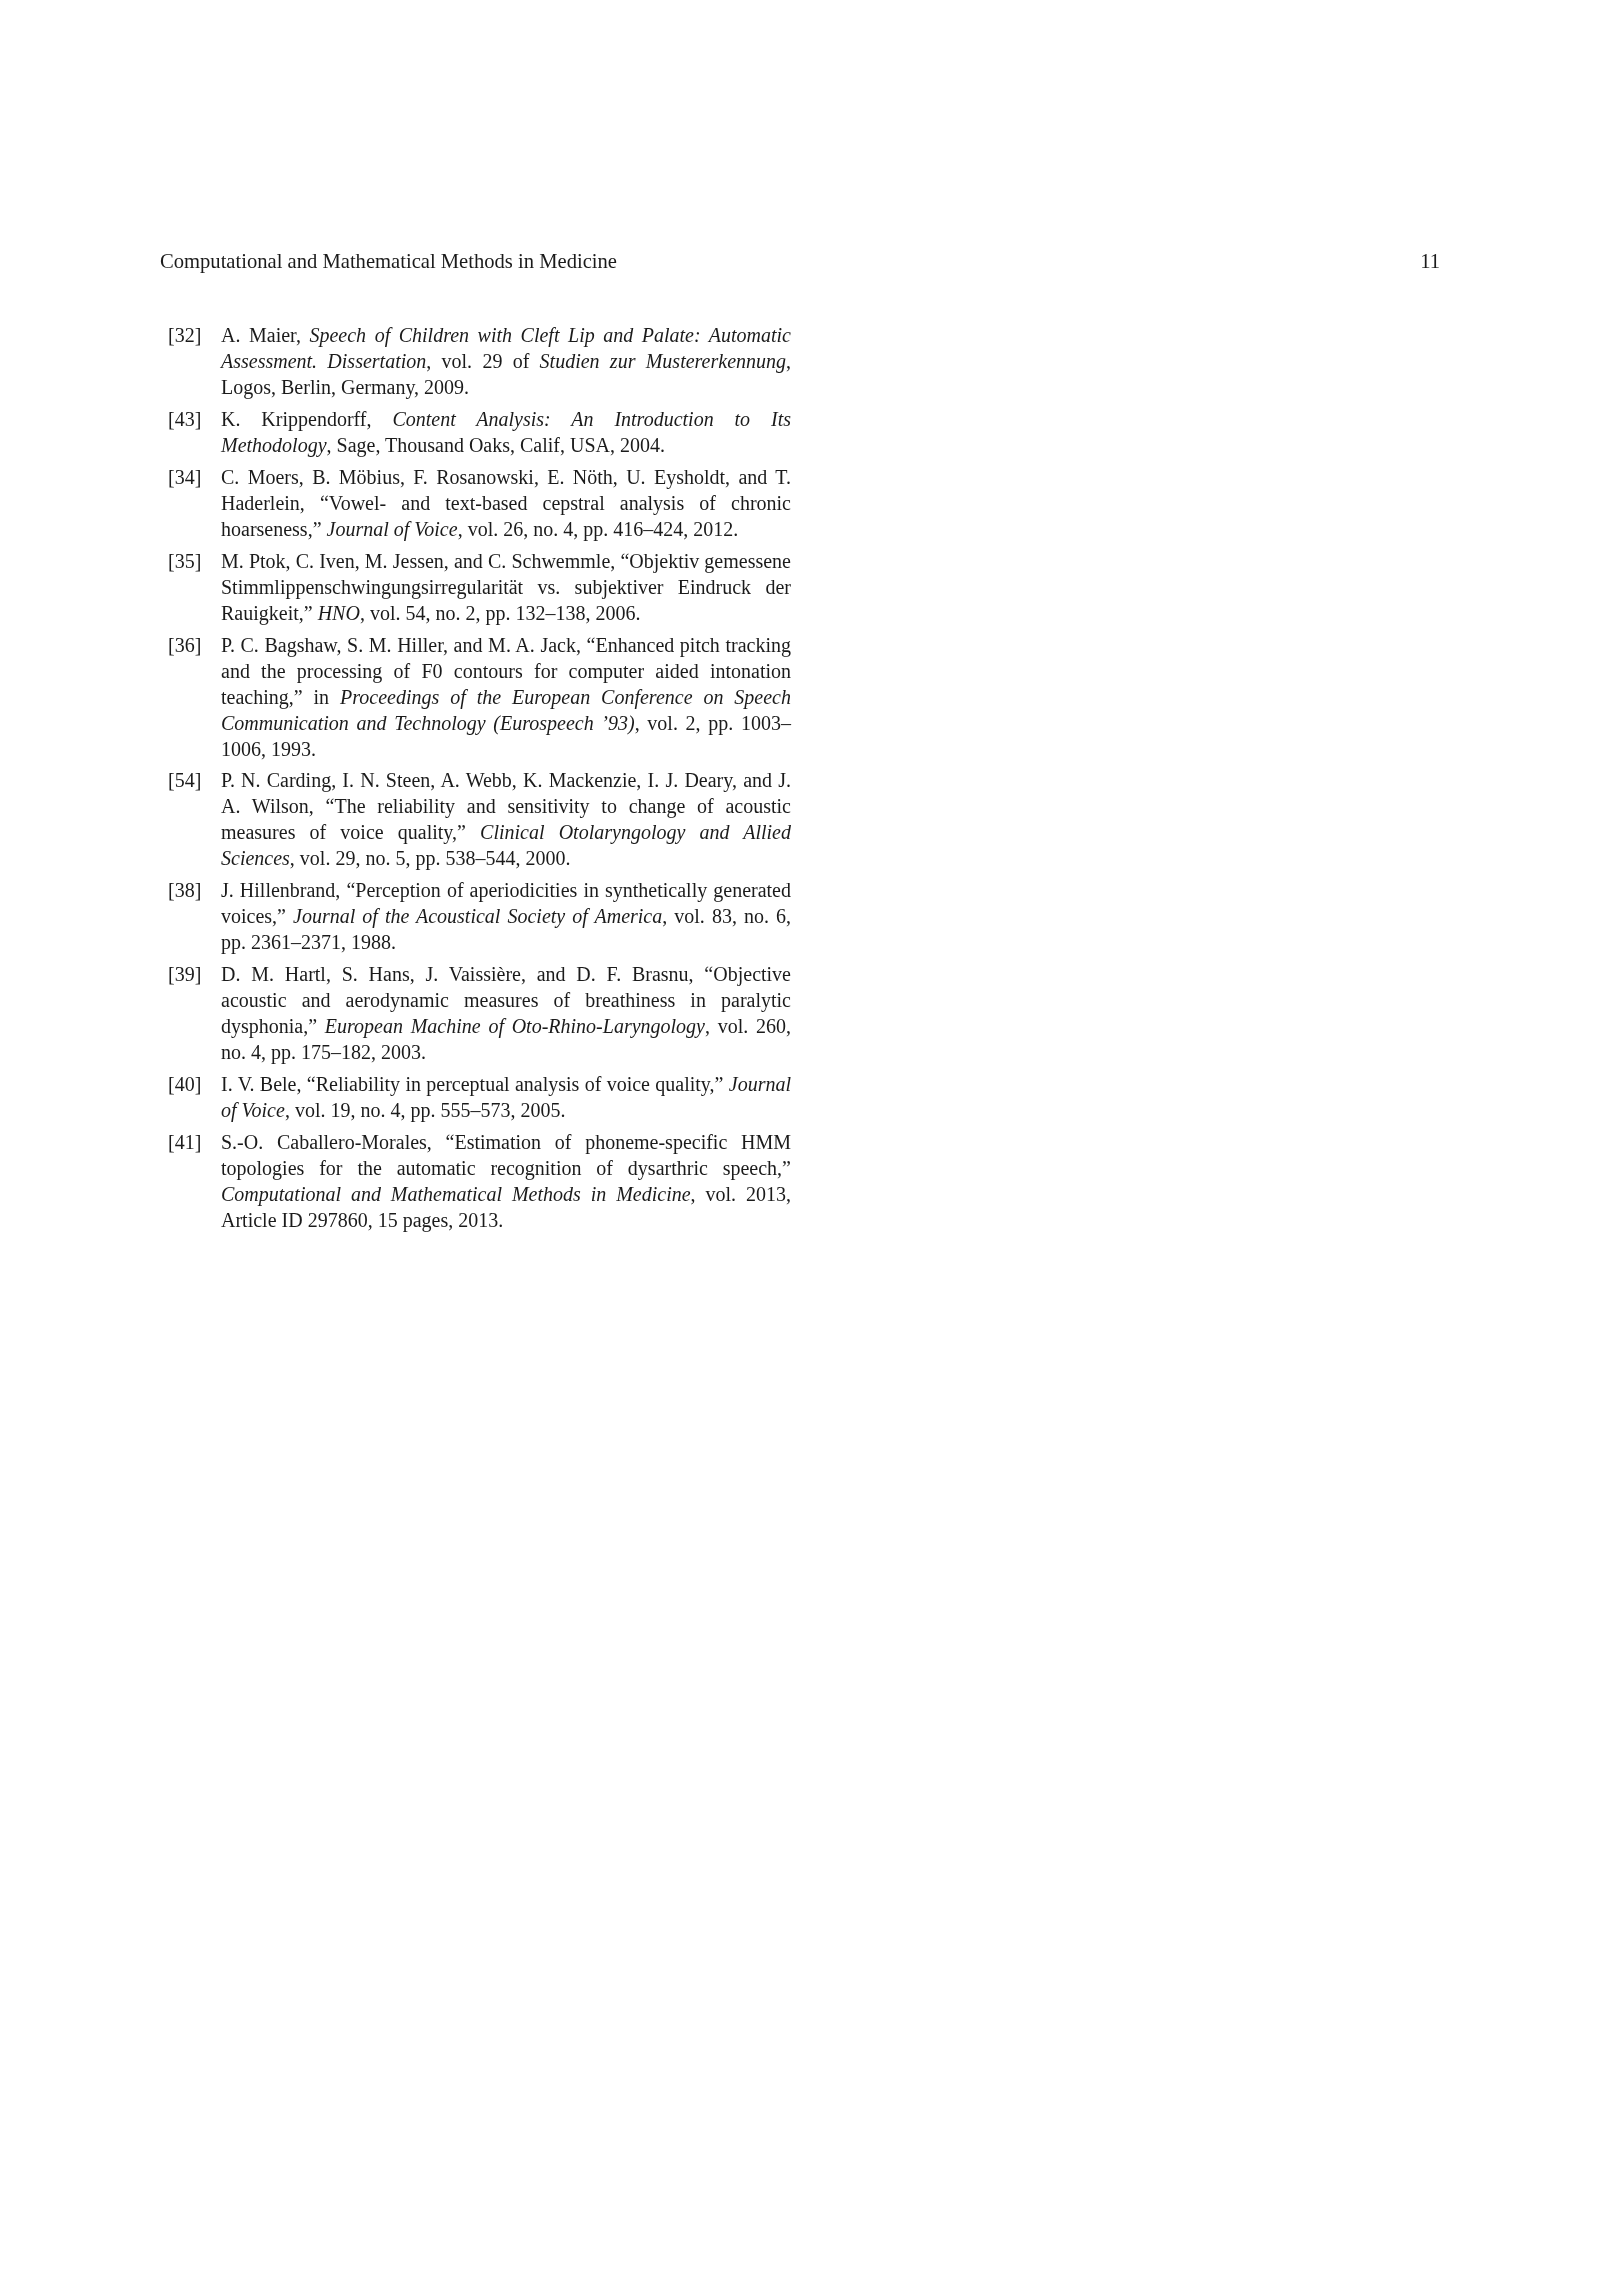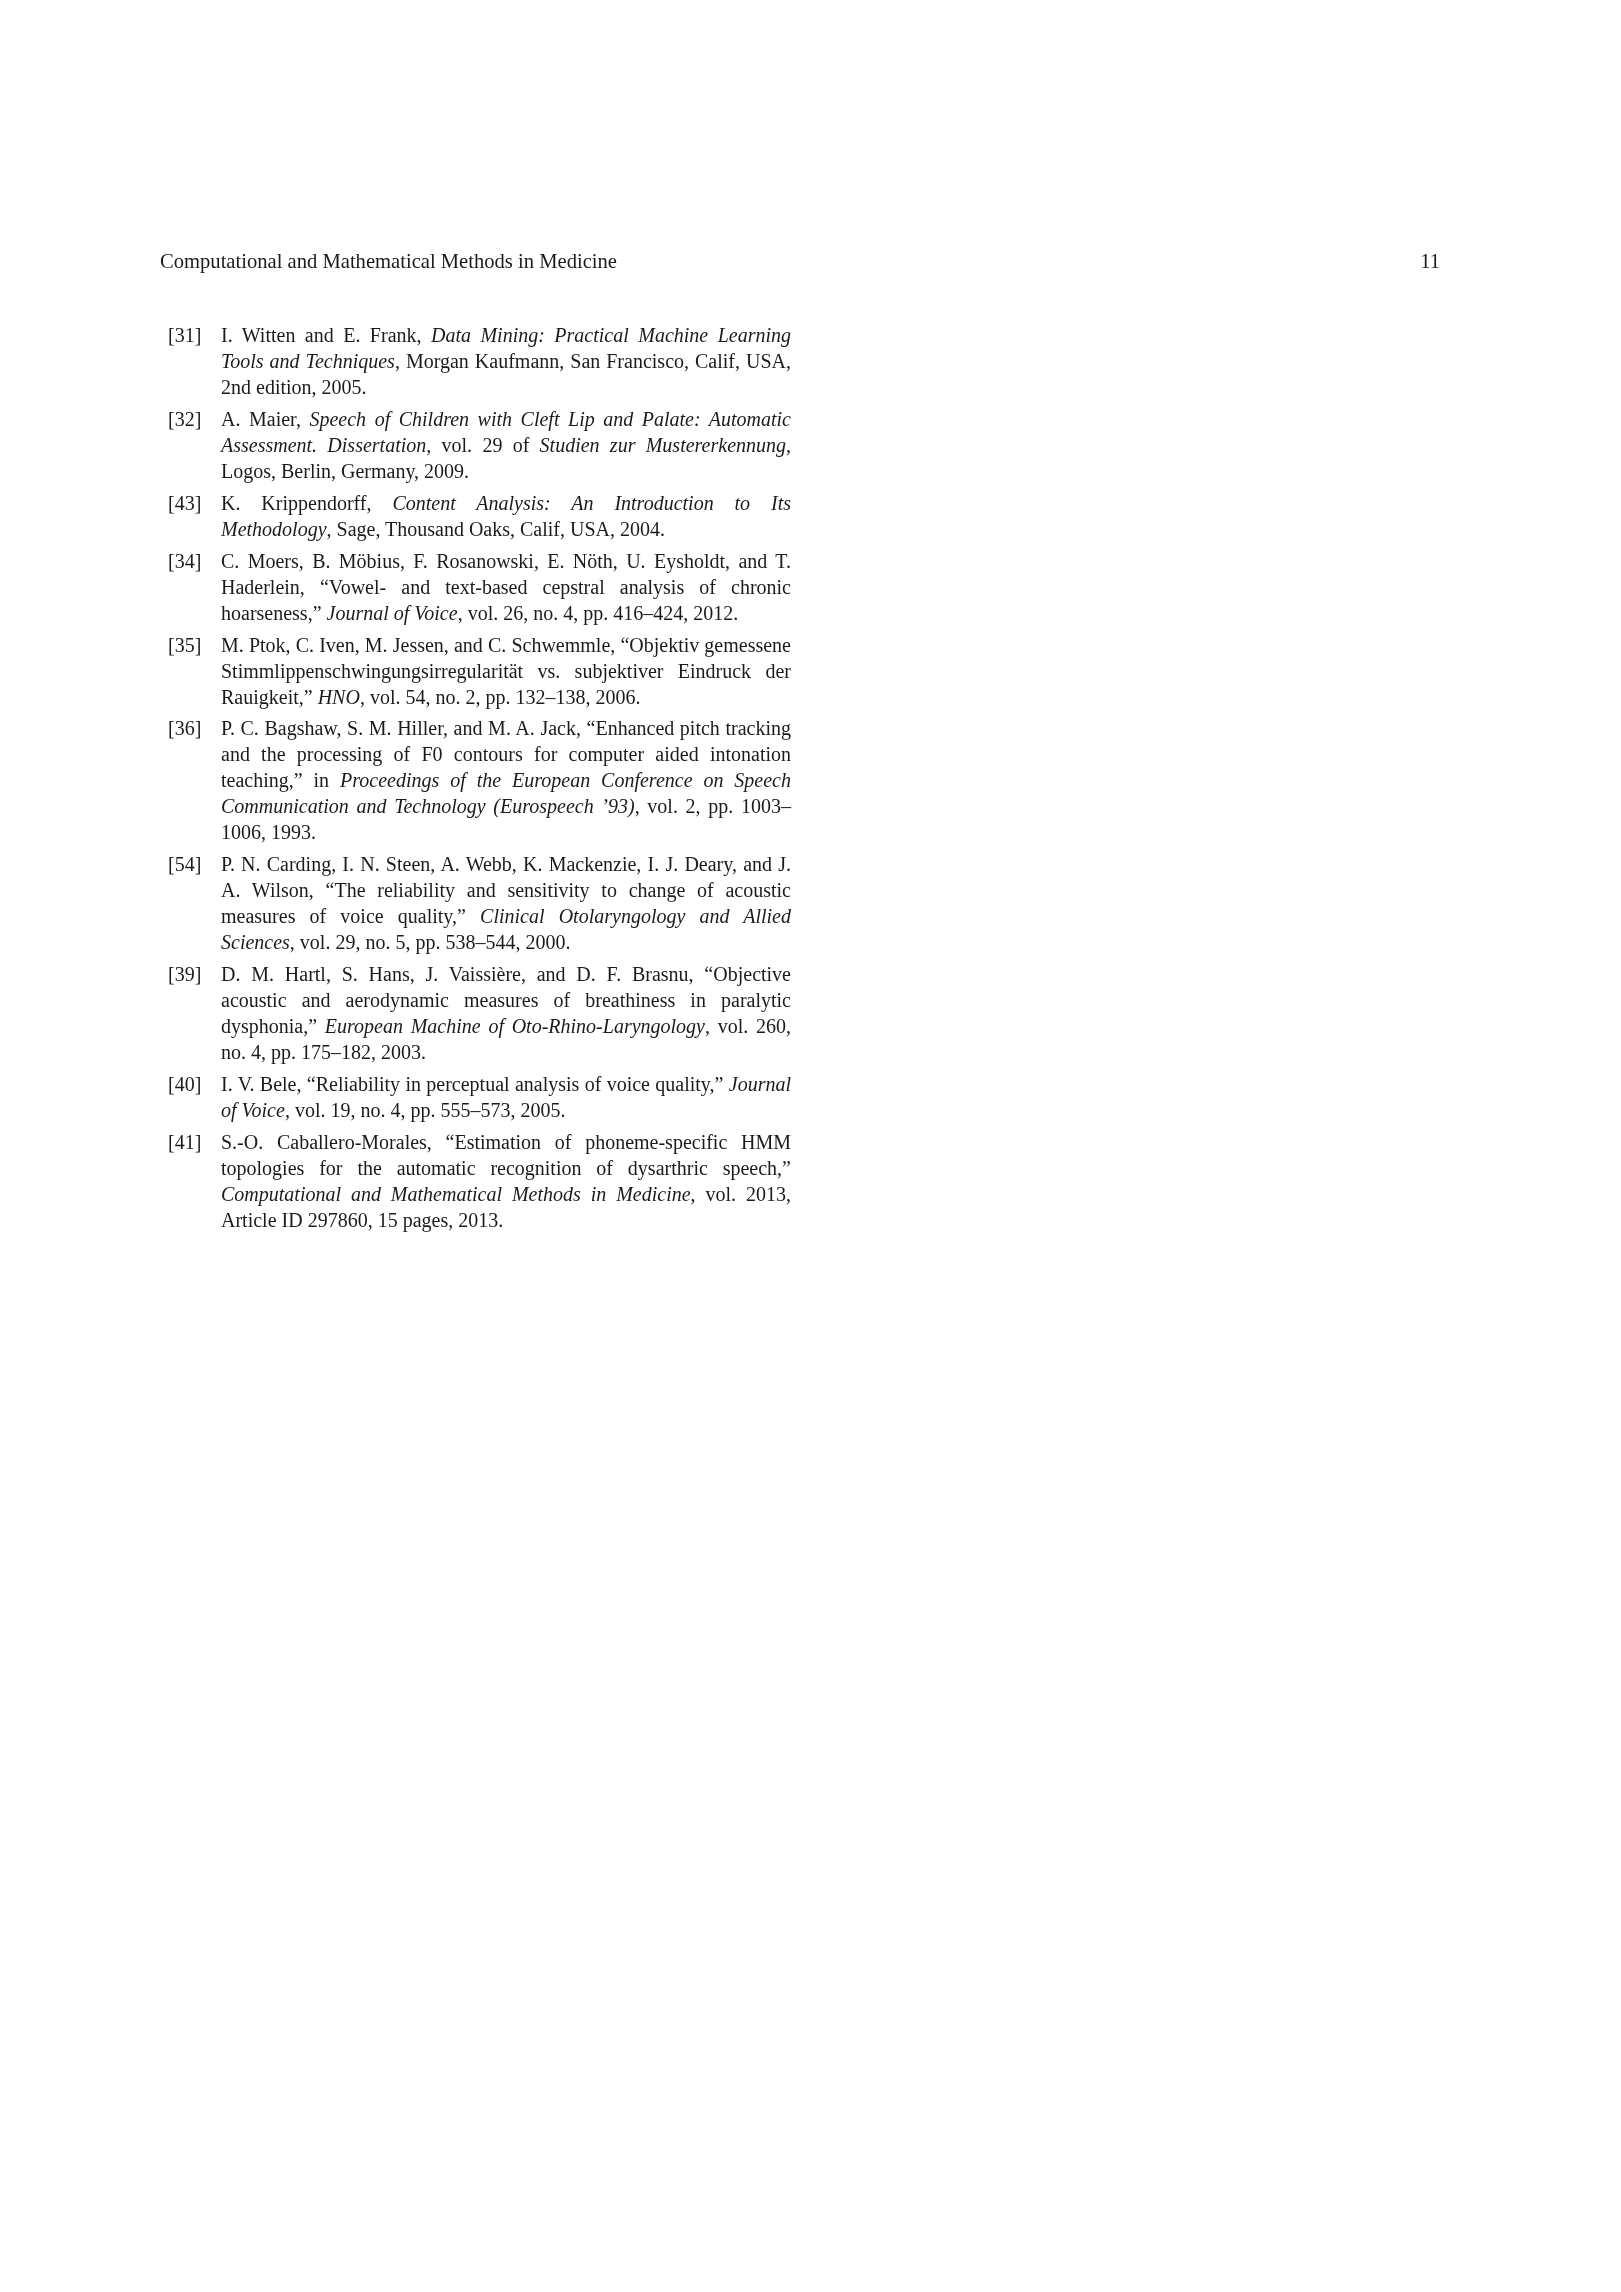--- a/index.html
+++ b/index.html
@@ -56,24 +56,20 @@
 <body>
 
 <div class="page">
   <div class="running-head">
     <span>Computational and Mathematical Methods in Medicine</span>
     <span>11</span>
   </div>
 
   <div class="references">
       <div class="ref-item">
-        <span class="ref-label">[31]</span>
-        <span class="ref-text"><span>I. Witten and E. Frank, </span><em>Data Mining: Practical Machine Learning Tools and Techniques</em><span>, Morgan Kaufmann, San Francisco, Calif, USA, 2nd edition, 2005.</span></span>
-      </div>
-      <div class="ref-item">
         <span class="ref-label">[32]</span>
         <span class="ref-text"><span>A. Maier, </span><em>Speech of Children with Cleft Lip and Palate: Automatic Assessment. Dissertation</em><span>, vol. 29 of </span><em>Studien zur Mustererkennung</em><span>, Logos, Berlin, Germany, 2009.</span></span>
       </div>
       <div class="ref-item">
         <span class="ref-label">[43]</span>
         <span class="ref-text"><span>K. Krippendorff, </span><em>Content Analysis: An Introduction to Its Methodology</em><span>, Sage, Thousand Oaks, Calif, USA, 2004.</span></span>
       </div>
       <div class="ref-item">
         <span class="ref-label">[34]</span>
         <span class="ref-text"><span>C. Moers, B. Möbius, F. Rosanowski, E. Nöth, U. Eysholdt, and T. Haderlein, “Vowel- and text-based cepstral analysis of chronic hoarseness,” </span><em>Journal of Voice</em><span>, vol. 26, no. 4, pp. 416–424, 2012.</span></span>
@@ -84,20 +80,24 @@
       </div>
       <div class="ref-item">
         <span class="ref-label">[36]</span>
         <span class="ref-text"><span>P. C. Bagshaw, S. M. Hiller, and M. A. Jack, “Enhanced pitch tracking and the processing of F0 contours for computer aided intonation teaching,” in </span><em>Proceedings of the European Conference on Speech Communication and Technology (Eurospeech ’93)</em><span>, vol. 2, pp. 1003–1006, 1993.</span></span>
       </div>
       <div class="ref-item">
         <span class="ref-label">[54]</span>
         <span class="ref-text"><span>P. N. Carding, I. N. Steen, A. Webb, K. Mackenzie, I. J. Deary, and J. A. Wilson, “The reliability and sensitivity to change of acoustic measures of voice quality,” </span><em>Clinical Otolaryngology and Allied Sciences</em><span>, vol. 29, no. 5, pp. 538–544, 2000.</span></span>
       </div>
       <div class="ref-item">
+        <span class="ref-label">[38]</span>
+        <span class="ref-text"><span>J. Hillenbrand, “Perception of aperiodicities in synthetically generated voices,” </span><em>Journal of the Acoustical Society of America</em><span>, vol. 83, no. 6, pp. 2361–2371, 1988.</span></span>
+      </div>
+      <div class="ref-item">
         <span class="ref-label">[39]</span>
         <span class="ref-text"><span>D. M. Hartl, S. Hans, J. Vaissière, and D. F. Brasnu, “Objective acoustic and aerodynamic measures of breathiness in paralytic dysphonia,” </span><em>European Machine of Oto-Rhino-Laryngology</em><span>, vol. 260, no. 4, pp. 175–182, 2003.</span></span>
       </div>
       <div class="ref-item">
         <span class="ref-label">[40]</span>
         <span class="ref-text"><span>I. V. Bele, “Reliability in perceptual analysis of voice quality,” </span><em>Journal of Voice</em><span>, vol. 19, no. 4, pp. 555–573, 2005.</span></span>
       </div>
       <div class="ref-item">
         <span class="ref-label">[41]</span>
         <span class="ref-text"><span>S.-O. Caballero-Morales, “Estimation of phoneme-specific HMM topologies for the automatic recognition of dysarthric speech,” </span><em>Computational and Mathematical Methods in Medicine</em><span>, vol. 2013, Article ID 297860, 15 pages, 2013.</span></span>

